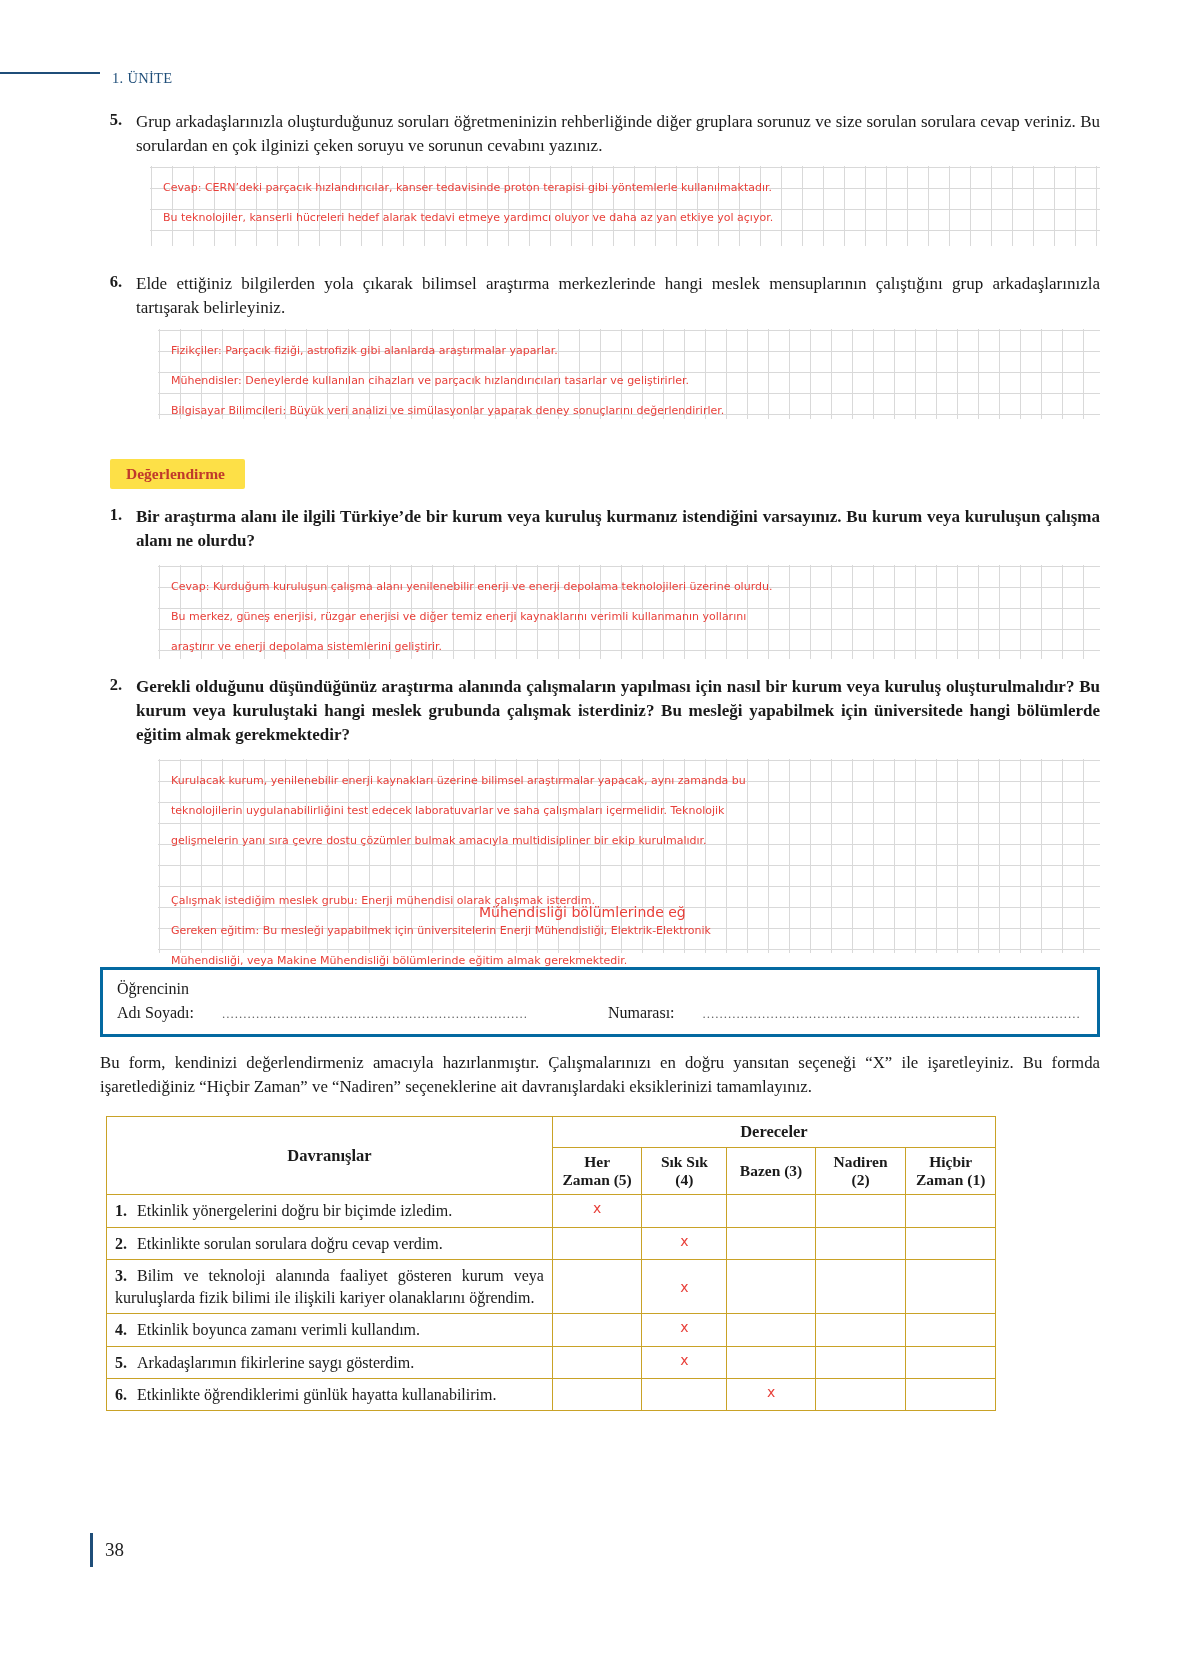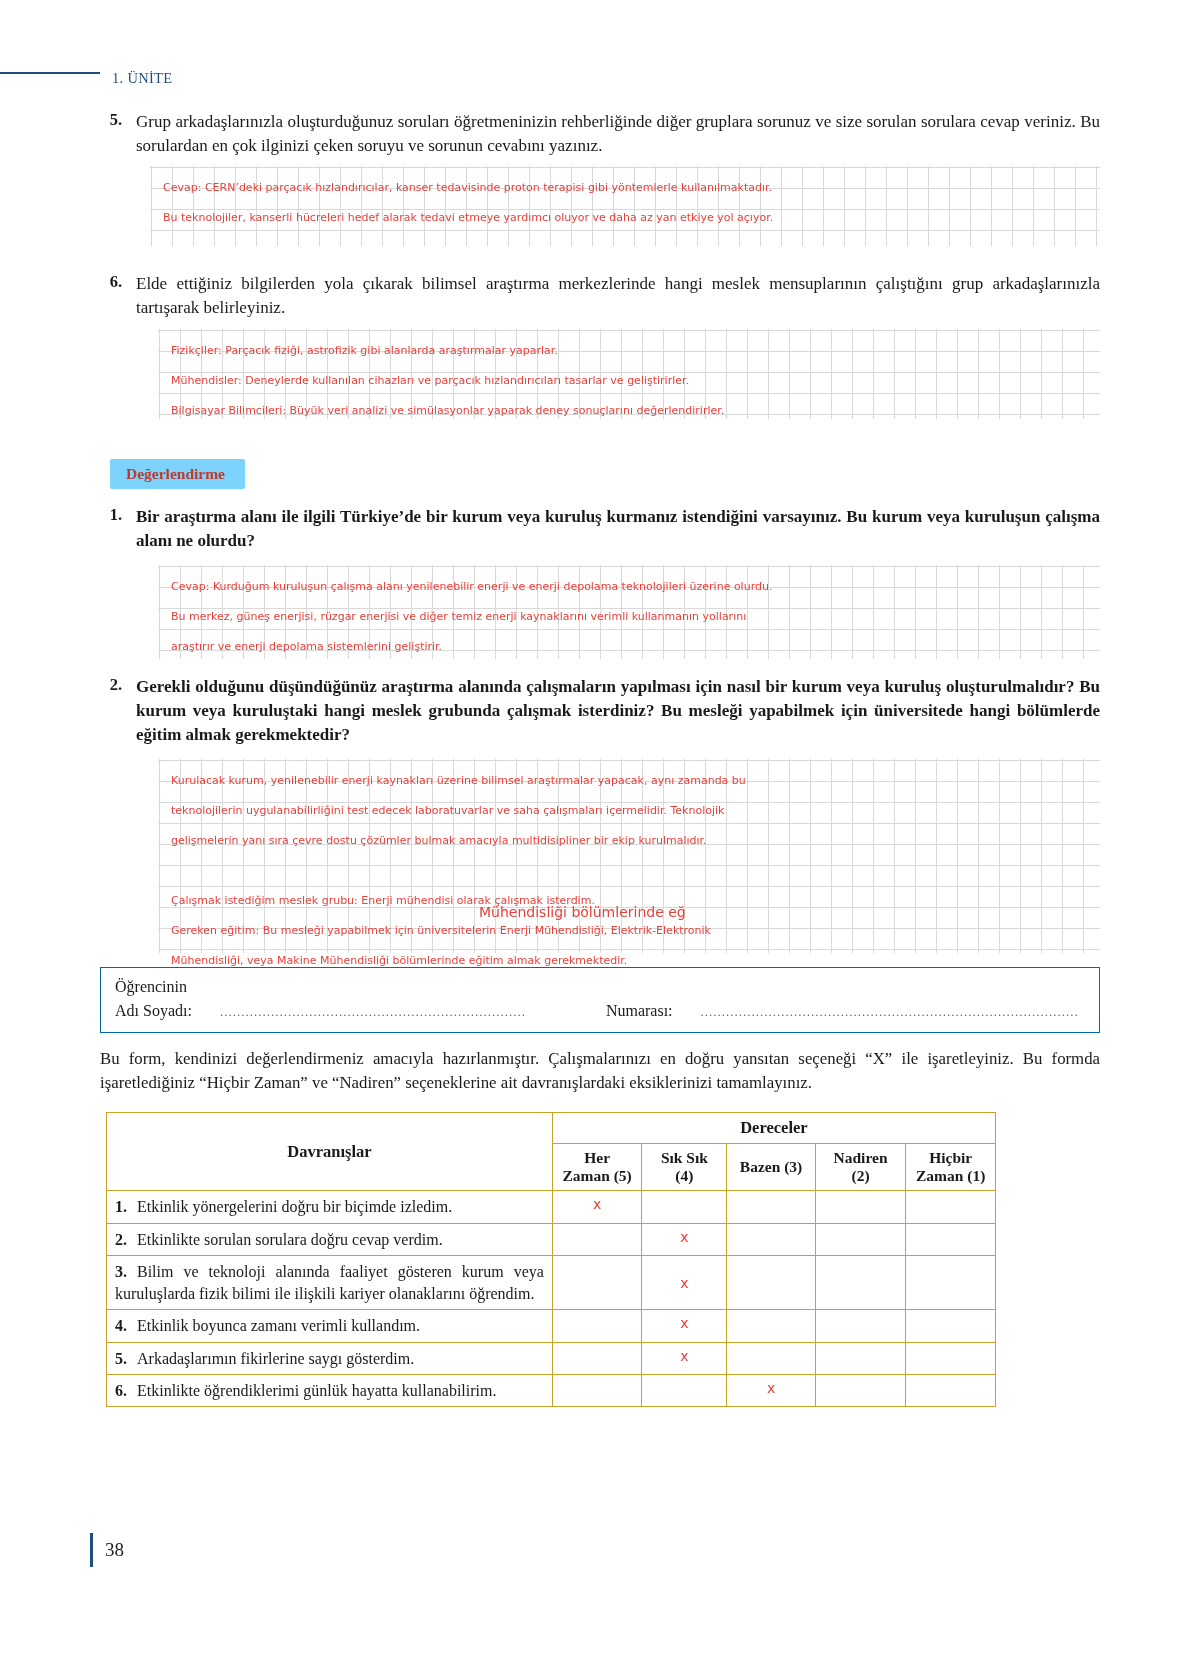--- a/index.html
+++ b/index.html
@@ -99,35 +99,35 @@
     font-size: 11px;
     line-height: 30px;
     padding: 6px 10px 2px 12px;
     white-space: pre-wrap;
   }
 
   
   .eval-badge {
     position: relative;
     display: inline-block;
-    background: #7dd3fc;
+    background: #fde047;
     color: #c0392b;
     font-weight: bold;
     font-size: 15.5px;
     padding: 6px 20px 6px 16px;
     margin-left: 10px;
     margin-top: 26px;
     margin-bottom: 16px;
     border-radius: 2px;
   }
 
   
   .student-box {
     margin-top: 14px;
-    border: 1px solid #0369a1;
+    border: 3px solid #0369a1;
     padding: 10px 14px 12px 14px;
     font-size: 16px;
     position: relative;
   }
   .student-box .line1 {
     margin-bottom: 6px;
   }
   .student-row {
     display: flex;
     align-items: baseline;

